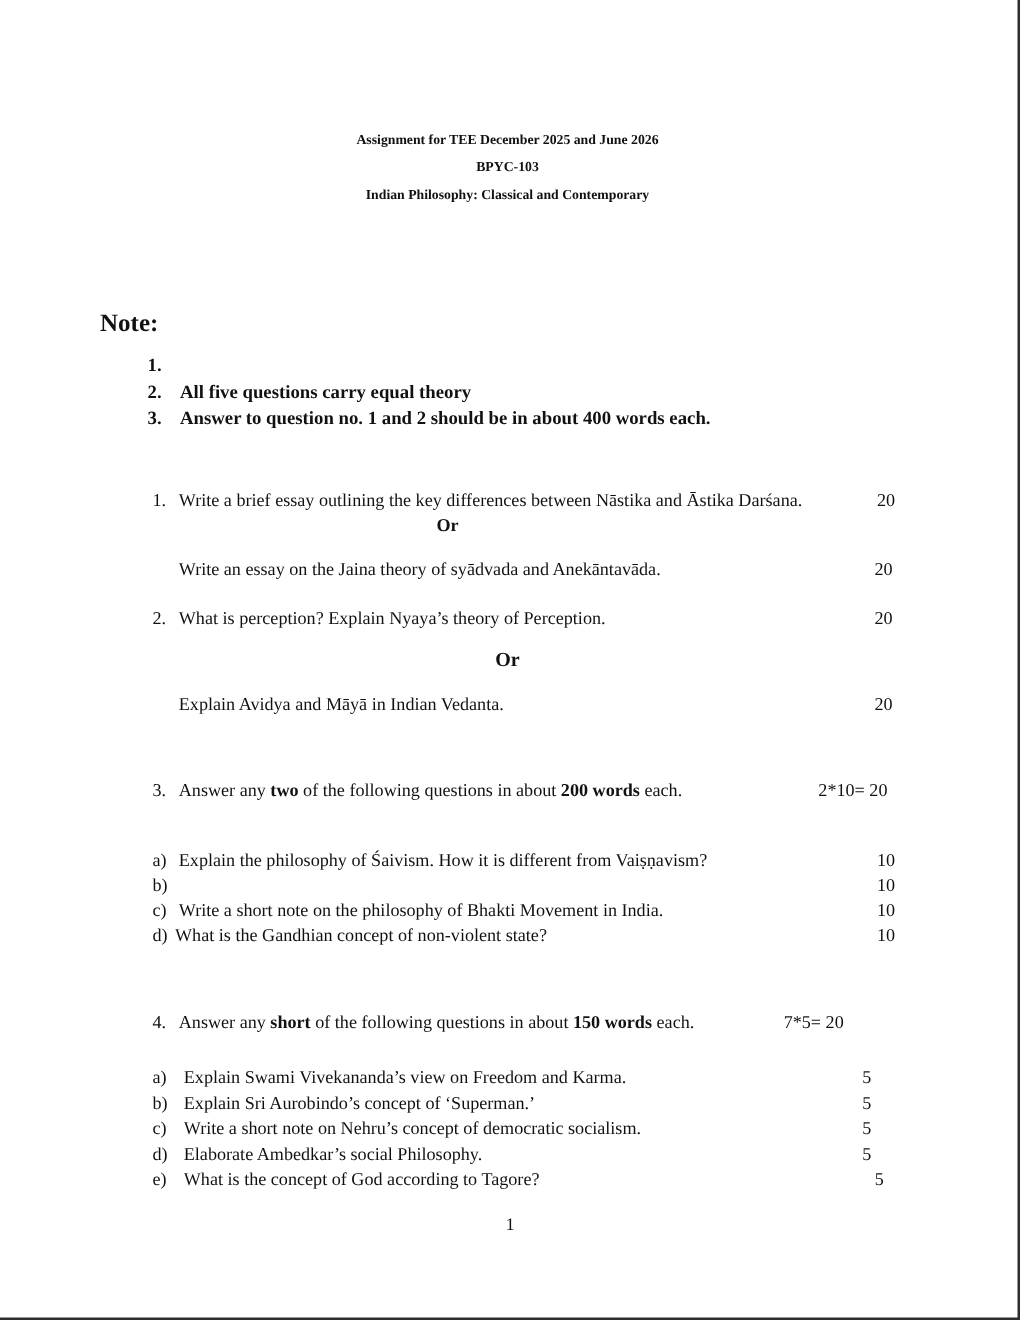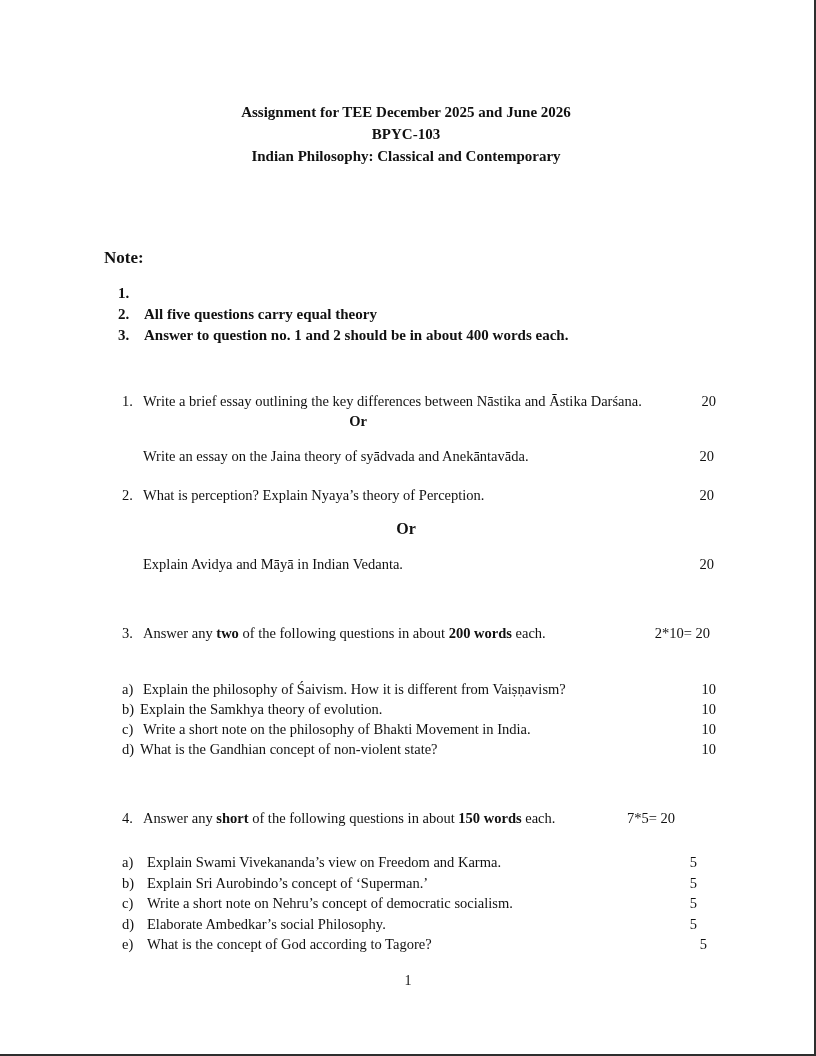--- a/index.html
+++ b/index.html
@@ -16,25 +16,25 @@
   .edge-right {
     position: absolute; top: 0; right: 0; width: 2px; height: 100%;
     background: #2e2e2e;
   }
   .edge-bottom {
     position: absolute; left: 0; bottom: 0; width: 100%; height: 2px;
     background: #2e2e2e;
   }
   .title-block {
     position: absolute; top: 101px; left: 96px; width: 620px;
-    text-align: center; font-weight: bold; line-height: 22px; font-size: 15px;
+    text-align: center; font-weight: bold; line-height: 22px; font-size: 11px;
   }
   .note-label {
-    position: absolute; top: 248px; left: 104px;
-    font-weight: bold; font-size: 17px;
+    position: absolute; top: 248px; left: 80px;
+    font-weight: bold; font-size: 20px;
   }
   .row {
     position: absolute; left: 96px; width: 620px;
     display: flex; align-items: baseline; line-height: 20px;
     white-space: nowrap;
   }
   .note-row { font-weight: bold; font-size: 15px; }
   .nnum { margin-left: 22px; width: 26px; flex-shrink: 0; }
   .qnum { margin-left: 26px; width: 21px; flex-shrink: 0; }
   .qletter { margin-left: 26px; width: 21px; flex-shrink: 0; }
@@ -114,21 +114,20 @@
     <span class="qtext"><span>Answer any </span><b>two</b><span> of the following questions in about </span><b>200 words</b><span> each.</span></span>
     <span class="marks mr6">2*10= 20</span>
   </div>
   <div class="row" style="top:679px">
     <span class="qletter">a)</span>
     <span class="qtext">Explain the philosophy of Śaivism. How it is different from Vaiṣṇavism?</span>
     <span class="marks">10</span>
   </div>
   <div class="row" style="top:699px">
     <span class="qletter" style="width:18px">b)</span>
-    <span class="qtext">Explain the Samkhya theory of evolution.</span>
     <span class="marks">10</span>
   </div>
   <div class="row" style="top:719px">
     <span class="qletter">c)</span>
     <span class="qtext">Write a short note on the philosophy of Bhakti Movement in India.</span>
     <span class="marks">10</span>
   </div>
   <div class="row" style="top:739px">
     <span class="qletter" style="width:18px">d)</span>
     <span class="qtext">What is the Gandhian concept of non-violent state?</span>

